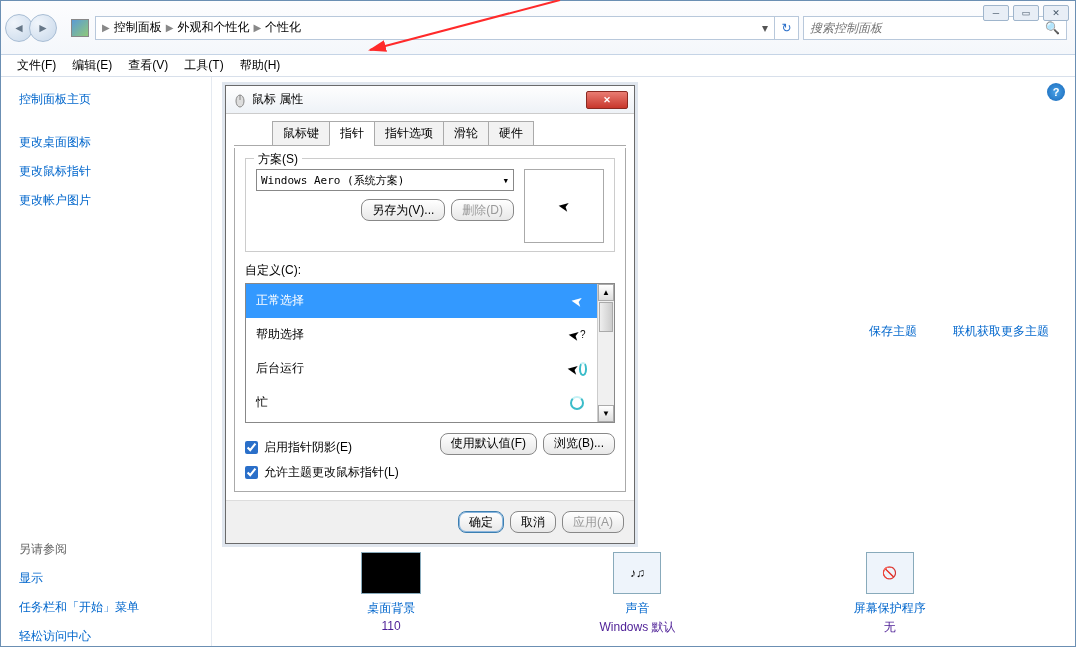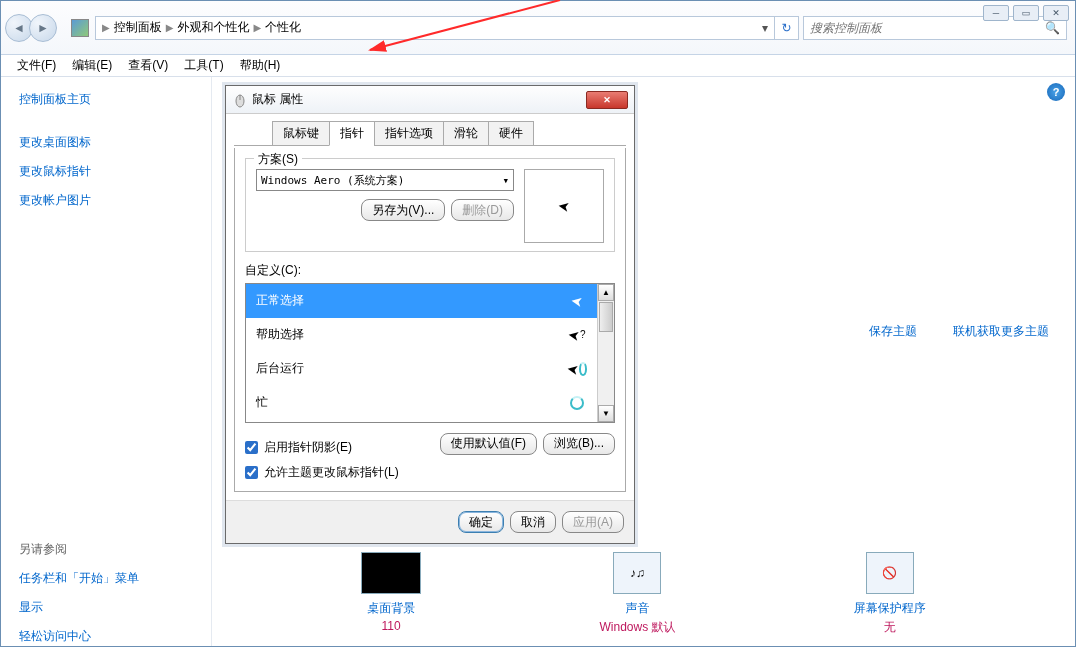--- a/index.html
+++ b/index.html
@@ -36,21 +36,21 @@
 
 .theme-links { position: absolute; right: 26px; top: 246px; display: flex; gap: 36px; }
 .theme-links a { color: #0066cc; cursor: pointer; }
 
 .bottom-grid { position: absolute; bottom: 10px; left: 0; right: 0; display: flex; justify-content: space-around; padding: 0 60px; }
 .theme-item { text-align: center; }
 .theme-thumb { width: 48px; height: 42px; margin: 0 auto 6px; border: 1px solid #8ab; background: #eef4fb; display: flex; align-items: center; justify-content: center; }
 .theme-thumb.bg { background: #000; width: 60px; }
 .theme-thumb.win { background: linear-gradient(to bottom, #5a8ed0 0%, #5a8ed0 25%, #fff 25%, #fff 45%, #5a8ed0 45%, #5a8ed0 55%, #fff 55%); border: 2px solid #7ba8d8; }
 .theme-name { color: #0066cc; margin-bottom: 2px; }
-.theme-sub { color: #be185d; }
+.theme-sub { color: #4c1d95; }
 
 
 .dialog { position: absolute; left: 225px; top: 85px; width: 410px; background: #fff; border: 1px solid #6a6a6a; box-shadow: 0 0 0 3px rgba(100,130,170,0.2); z-index: 10; }
 .dlg-titlebar { height: 28px; background: linear-gradient(to bottom, #fefefe, #eef2f7); border-bottom: 1px solid #ccc; display: flex; align-items: center; padding: 0 6px; }
 .dlg-icon { width: 16px; height: 16px; margin-right: 4px; display: inline-block; }
 .dlg-title { flex: 1; }
 .dlg-close { width: 42px; height: 18px; background: linear-gradient(to bottom, #e97c72, #c8372c); border: 1px solid #8a2a22; border-radius: 2px; color: #fff; display: flex; align-items: center; justify-content: center; font-size: 9px; font-weight: bold; }
 .dlg-body { padding: 6px 8px 8px; }
 .tabs { display: flex; border-bottom: 1px solid #aaa; margin-bottom: 2px; padding-left: 38px; }
 .tab { padding: 3px 10px; border: 1px solid #aaa; background: #f2f2f2; margin-right: -1px; position: relative; top: 1px; }
@@ -128,22 +128,22 @@
 
   <div class="content">
     <div class="sidebar">
       <div class="side-link">控制面板主页</div>
       <div style="height:14px"></div>
       <div class="side-link">更改桌面图标</div>
       <div class="side-link">更改鼠标指针</div>
       <div class="side-link">更改帐户图片</div>
       <div class="side-section-gap"></div>
       <div class="side-title">另请参阅</div>
+      <div class="side-link">显示</div>
       <div class="side-link">任务栏和「开始」菜单</div>
-      <div class="side-link">显示</div>
       <div class="side-link">轻松访问中心</div>
     </div>
 
     <div class="main">
       <div class="help-icon">?</div>
       <div class="theme-links">
         <a>保存主题</a>
         <a>联机获取更多主题</a>
       </div>
       <div class="bottom-grid">

